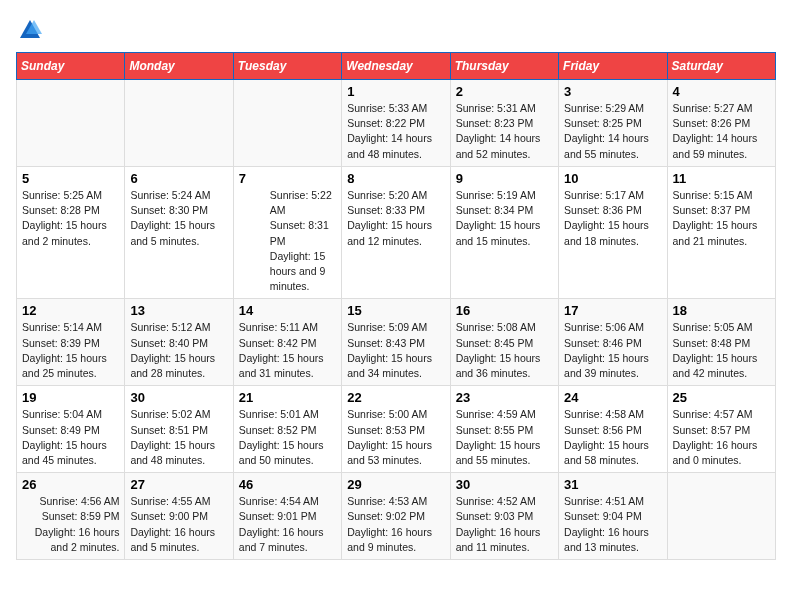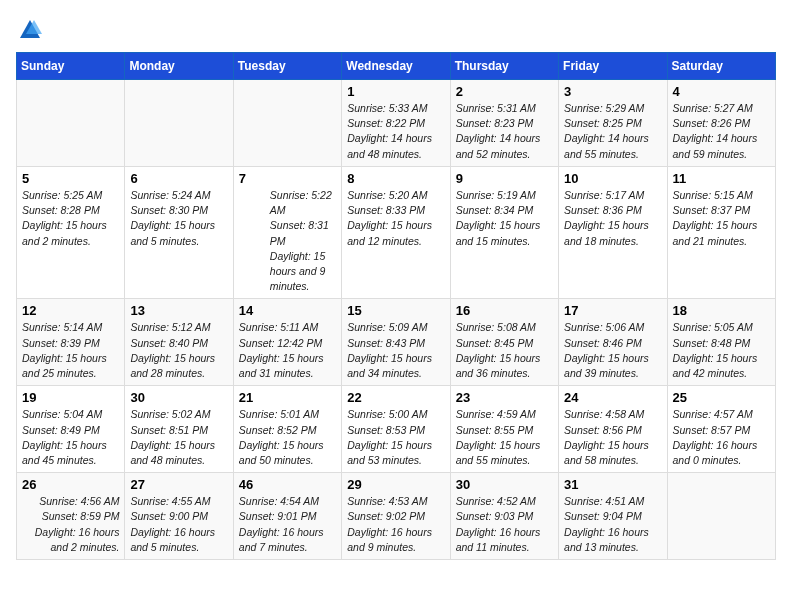--- a/index.html
+++ b/index.html
@@ -47,22 +47,23 @@
       font-size: 16px;
       color: #333;
       font-weight: 500;
     }
     table {
       width: 100%;
       border-collapse: collapse;
       font-size: 11px;
     }
     thead tr {
-      background-color: #1d4ed8;
+      background-color: #ef4444;
       color: white;
+      font-style: italic;
     }
     thead th {
       padding: 6px 4px;
       text-align: left;
       font-size: 12px;
       font-weight: bold;
       border: 1px solid #1565c0;
     }
     tbody tr {
       vertical-align: top;
@@ -82,21 +83,20 @@
     .day-number {
       font-weight: bold;
       font-size: 13px;
       display: block;
       margin-bottom: 2px;
     }
     .day-info {
       font-size: 10.5px;
       color: #222;
       line-height: 1.45;
-      font-style: italic;
     }
   </style>
 </head>
 <body>
 
 <div class="header-area">
   <div class="logo">
     <svg class="logo-icon" viewBox="0 0 28 28" xmlns="http://www.w3.org/2000/svg">
       <polygon points="14,4 24,22 4,22" fill="#1565c0"></polygon>
       <polygon points="18,4 26,18 10,18" fill="#42a5f5" opacity="0.7"></polygon>
@@ -206,21 +206,21 @@
         </td>
         <td>
           <span class="day-number">13</span>
           <div class="day-info" style="white-space: pre-line;">Sunrise: 5:12 AM
 Sunset: 8:40 PM
 Daylight: 15 hours and 28 minutes.</div>
         </td>
         <td>
           <span class="day-number">14</span>
           <div class="day-info" style="white-space: pre-line;">Sunrise: 5:11 AM
-Sunset: 12:42 PM
+Sunset: 8:42 PM
 Daylight: 15 hours and 31 minutes.</div>
         </td>
         <td>
           <span class="day-number">15</span>
           <div class="day-info" style="white-space: pre-line;">Sunrise: 5:09 AM
 Sunset: 8:43 PM
 Daylight: 15 hours and 34 minutes.</div>
         </td>
         <td>
           <span class="day-number">16</span>

